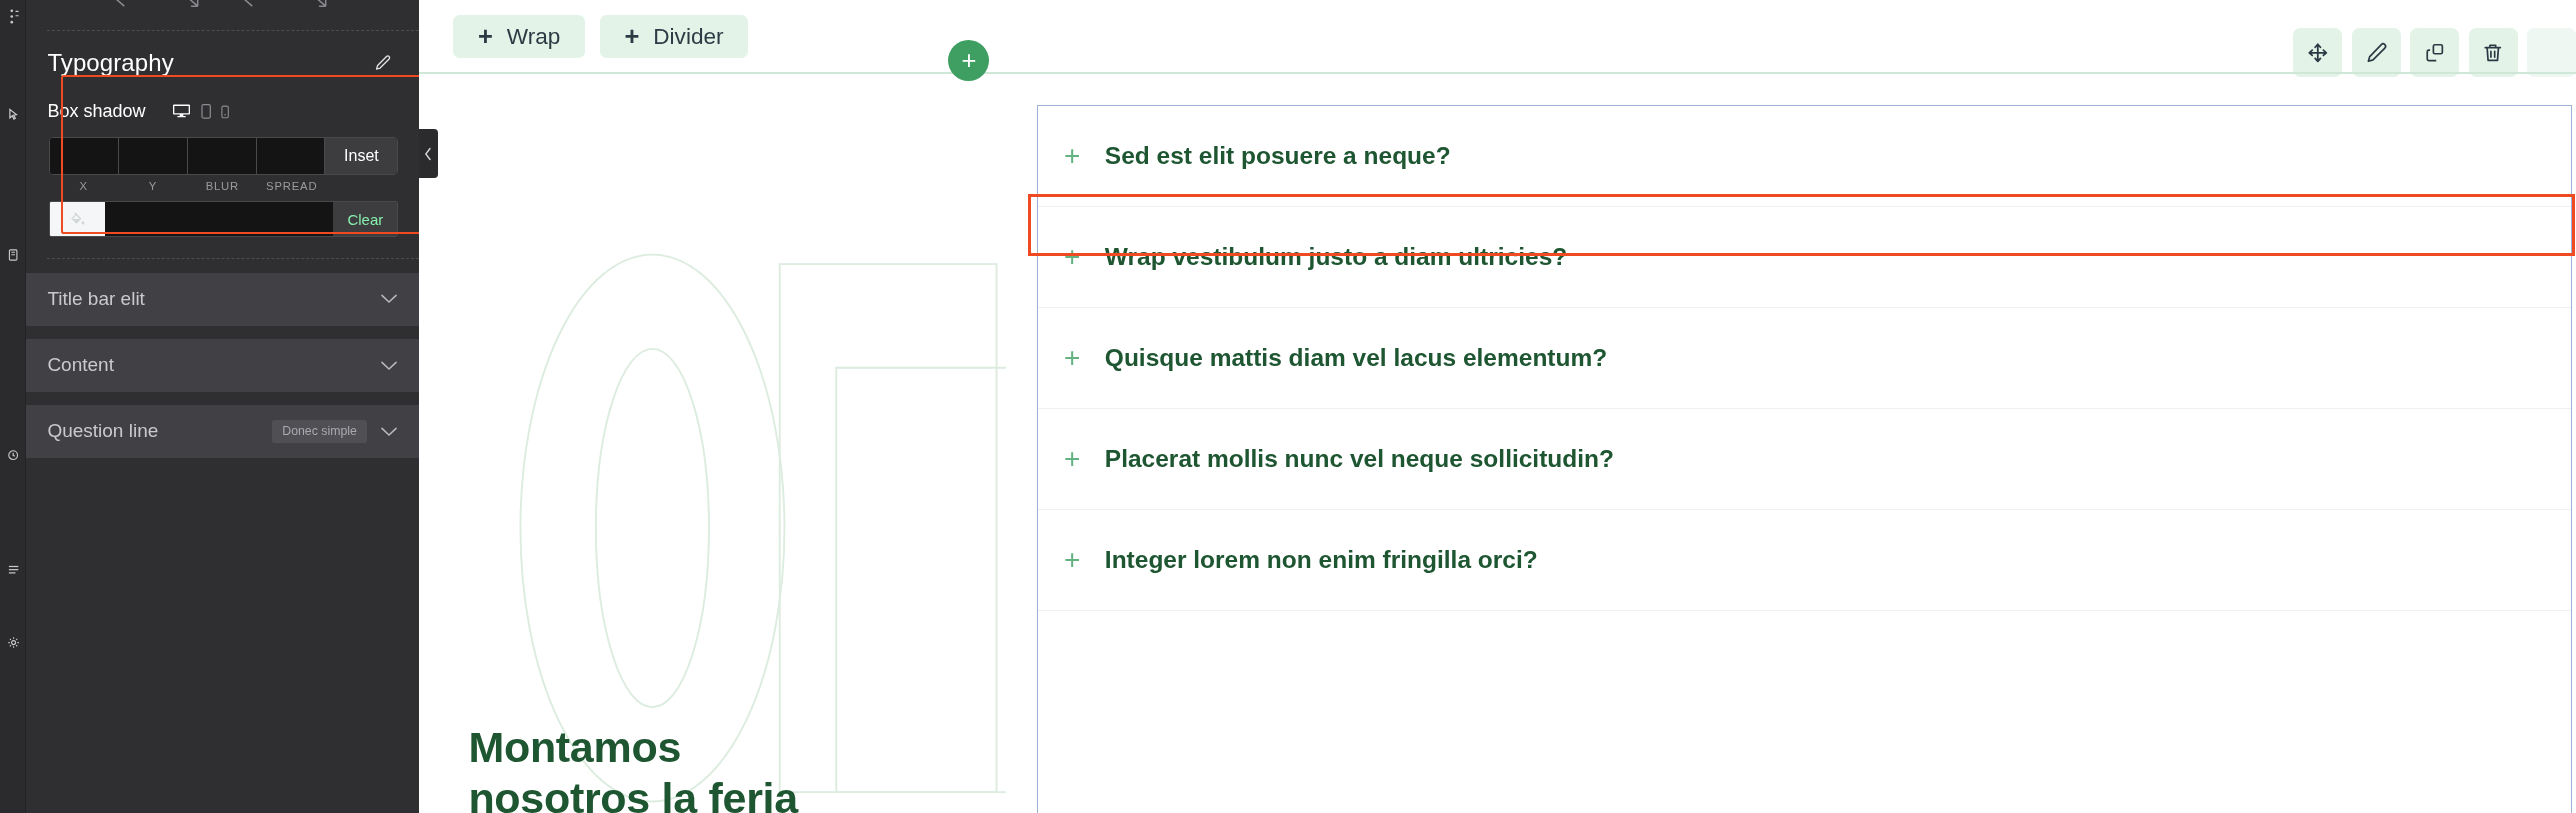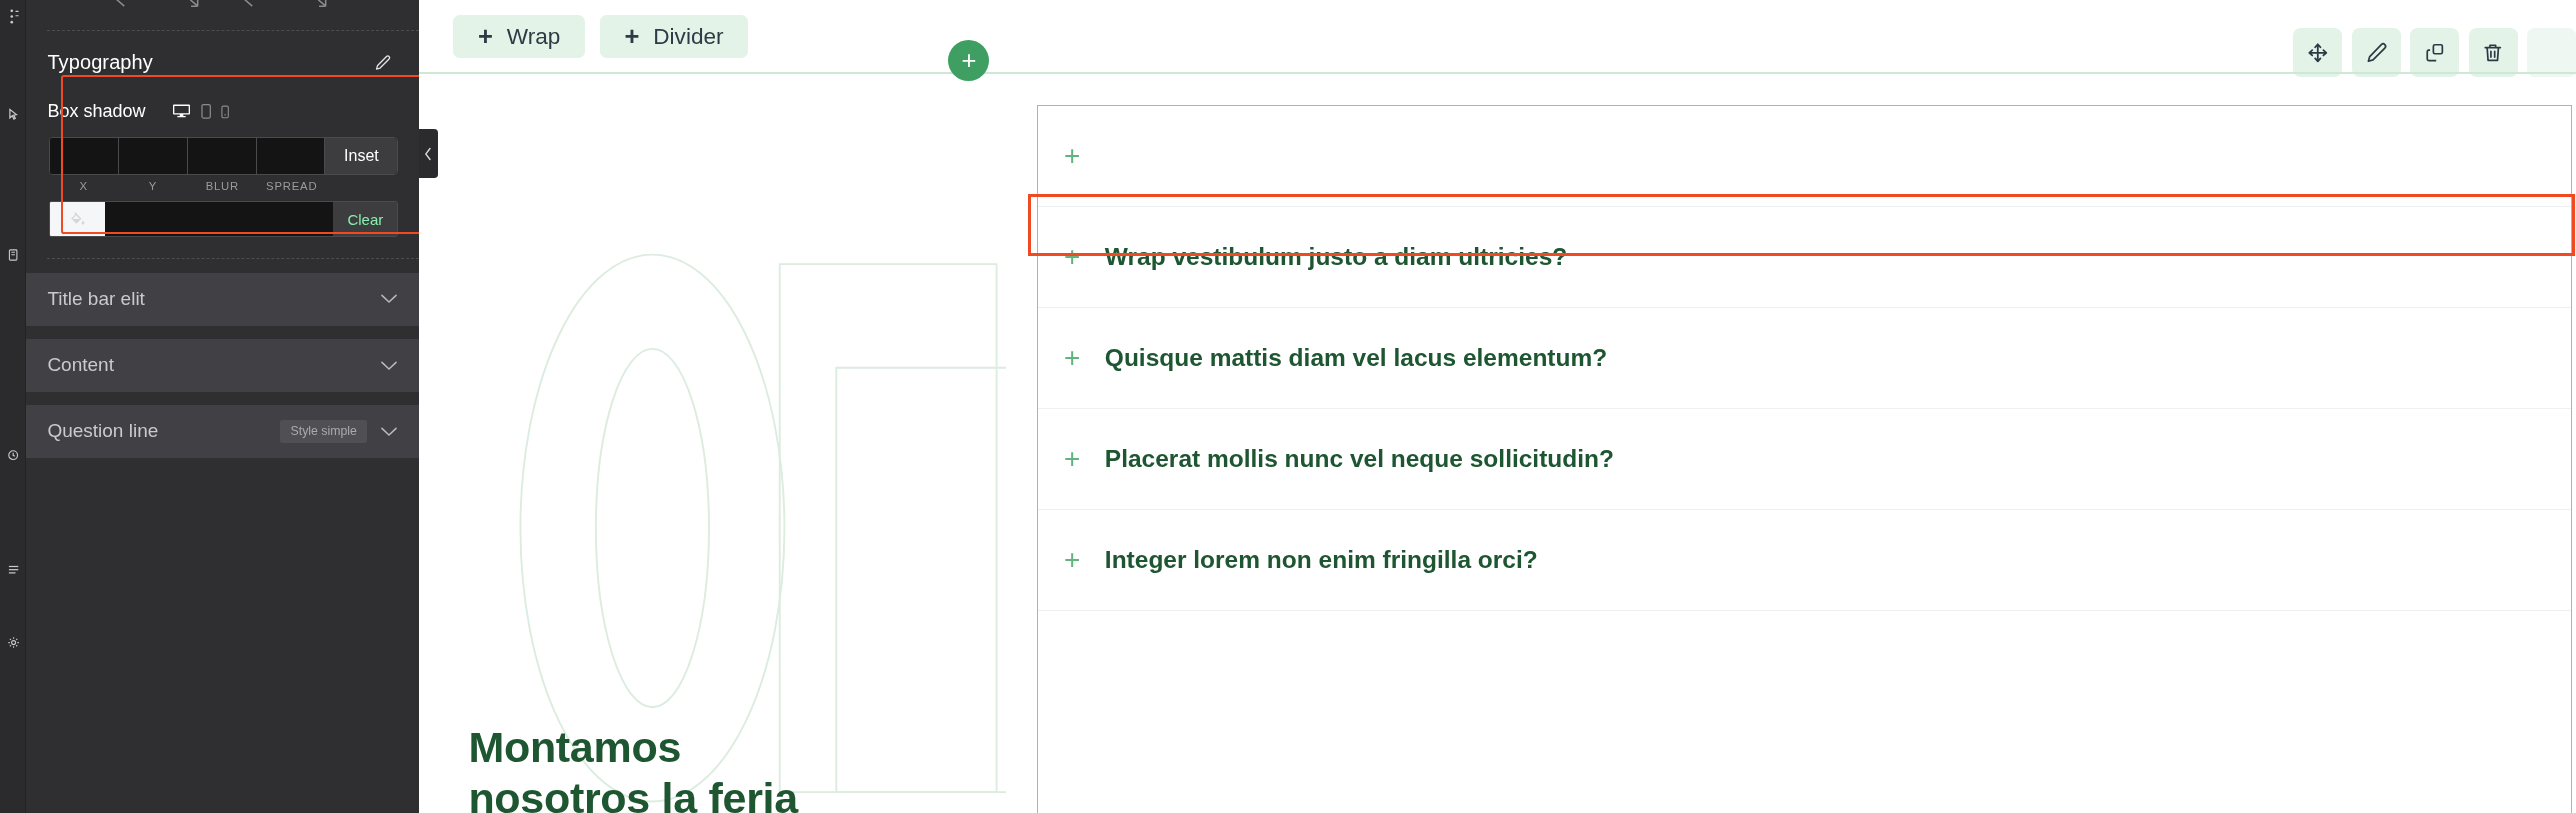--- a/index.html
+++ b/index.html
@@ -39,21 +39,21 @@
   .dashed-sep {
     position: absolute; left: 21px; right: 0; top: 30px;
     border-top: 0.9px dashed #4d4d50; height: 0;
   }
 
   .sec-title-row {
     display: flex; align-items: center; justify-content: space-between;
     padding: 0 24.5px 0 21px; height: 43px; margin-top: 15px;
   }
   .sec-title {
-    color: #ffffff; font-size: 20px; font-weight: 400; letter-spacing: 0.1px;
+    color: #ffffff; font-size: 24px; font-weight: 400; letter-spacing: 0.1px;
   }
   .pencil-btn {
     width: 24.5px; height: 24.5px; display: flex; align-items: center;
     justify-content: center; color: #e6e6e8; cursor: pointer;
   }
 
   
   .hl-group {
     position: absolute; left: 35px; top: 75px;
     width: 361px; height: 159px;
@@ -355,21 +355,21 @@
             <svg width="18" height="11.3" viewBox="0 0 19 12" fill="none" stroke="currentColor" stroke-width="1.6" stroke-linecap="round">
                 <path d="M2 2.5 9.5 9.5 17 2.5"></path>
               </svg>
           </span>
         </span>
       </div>
 
       <div class="accordion">
         <span class="acc-label">Question line</span>
         <span class="acc-right">
-          <span class="badge">Style simple</span>
+          <span class="badge">Donec simple</span>
           <span class="chev">
             <svg width="18" height="11.3" viewBox="0 0 19 12" fill="none" stroke="currentColor" stroke-width="1.6" stroke-linecap="round">
                 <path d="M2 2.5 9.5 9.5 17 2.5"></path>
               </svg>
           </span>
         </span>
       </div>
 
     </div>
   </div>
@@ -434,20 +434,21 @@
         </svg>
         <h1 class="page-h">Montamos nosotros la feria / VFF crea y organiza</h1>
         
         
       </div>
 
       <div class="col-right">
         <div class="faq">
           <div class="faq-item">
             <span class="faq-plus">+</span>
+            <span class="faq-q">Sed est elit posuere a neque?</span>
           </div>
           <div class="faq-item">
             <span class="faq-plus">+</span>
             <span class="faq-q">Wrap vestibulum justo a diam ultricies?</span>
           </div>
           <div class="faq-item">
             <span class="faq-plus">+</span>
             <span class="faq-q">Quisque mattis diam vel lacus elementum?</span>
           </div>
           <div class="faq-item">

